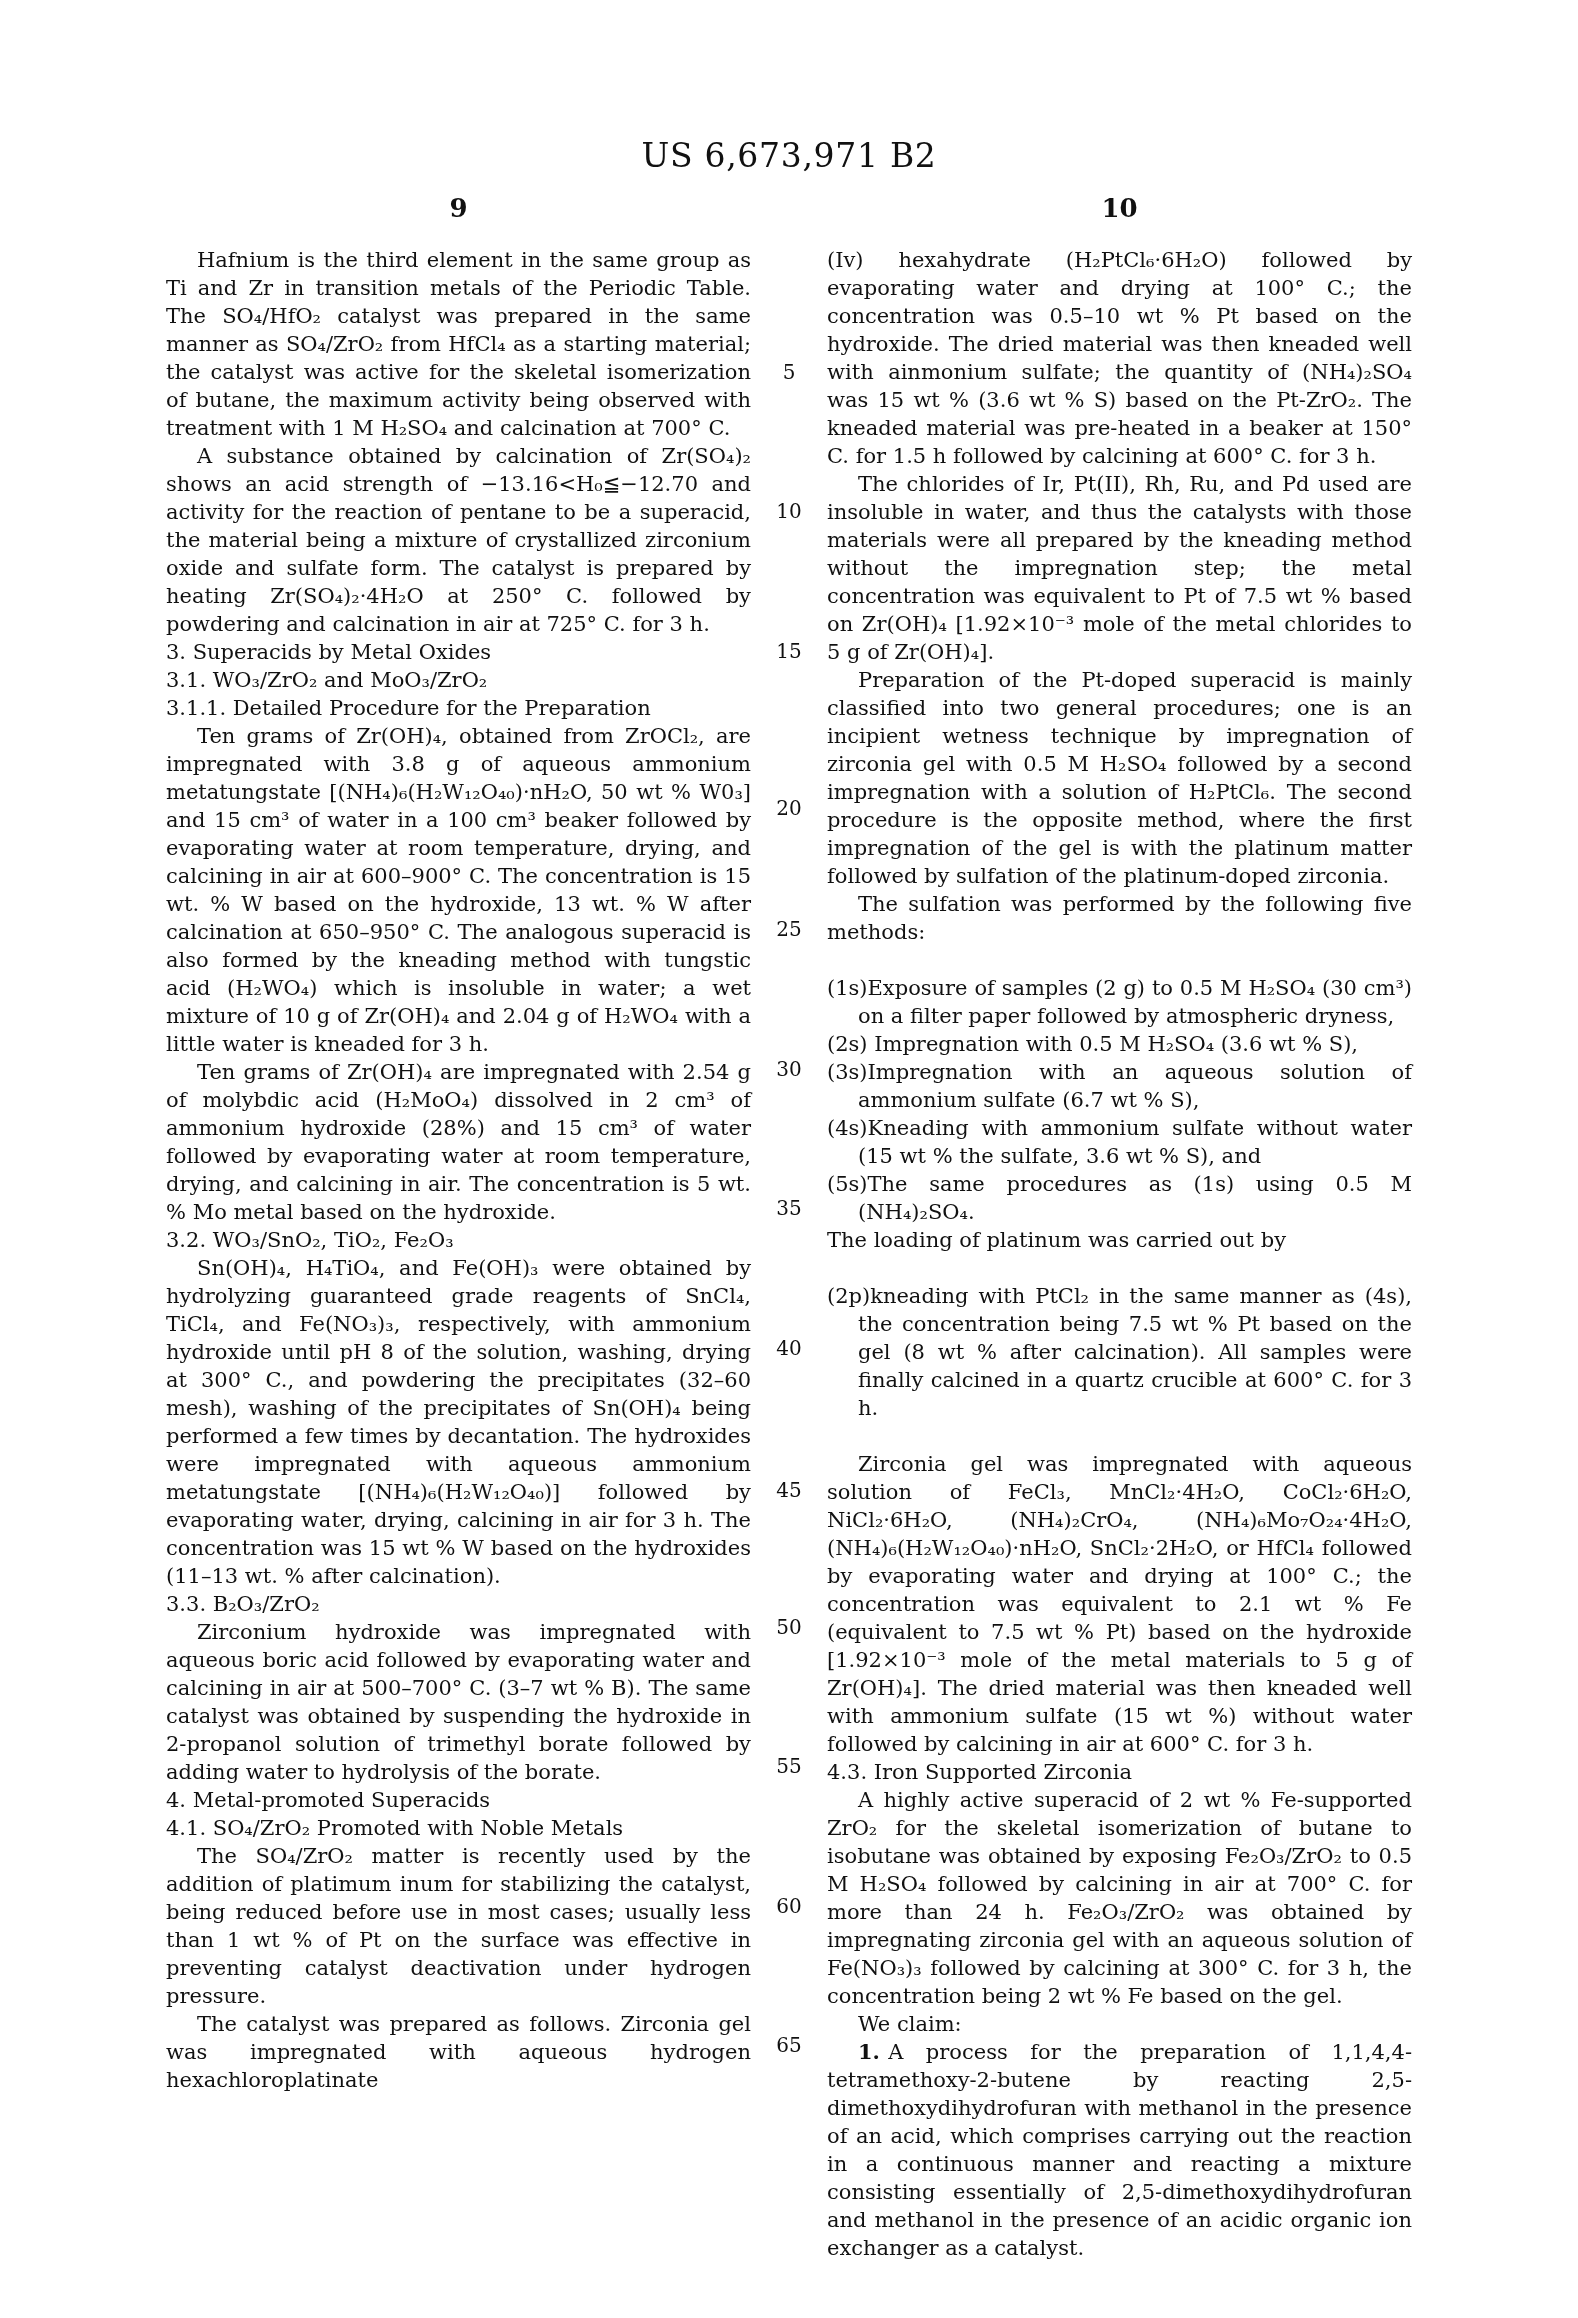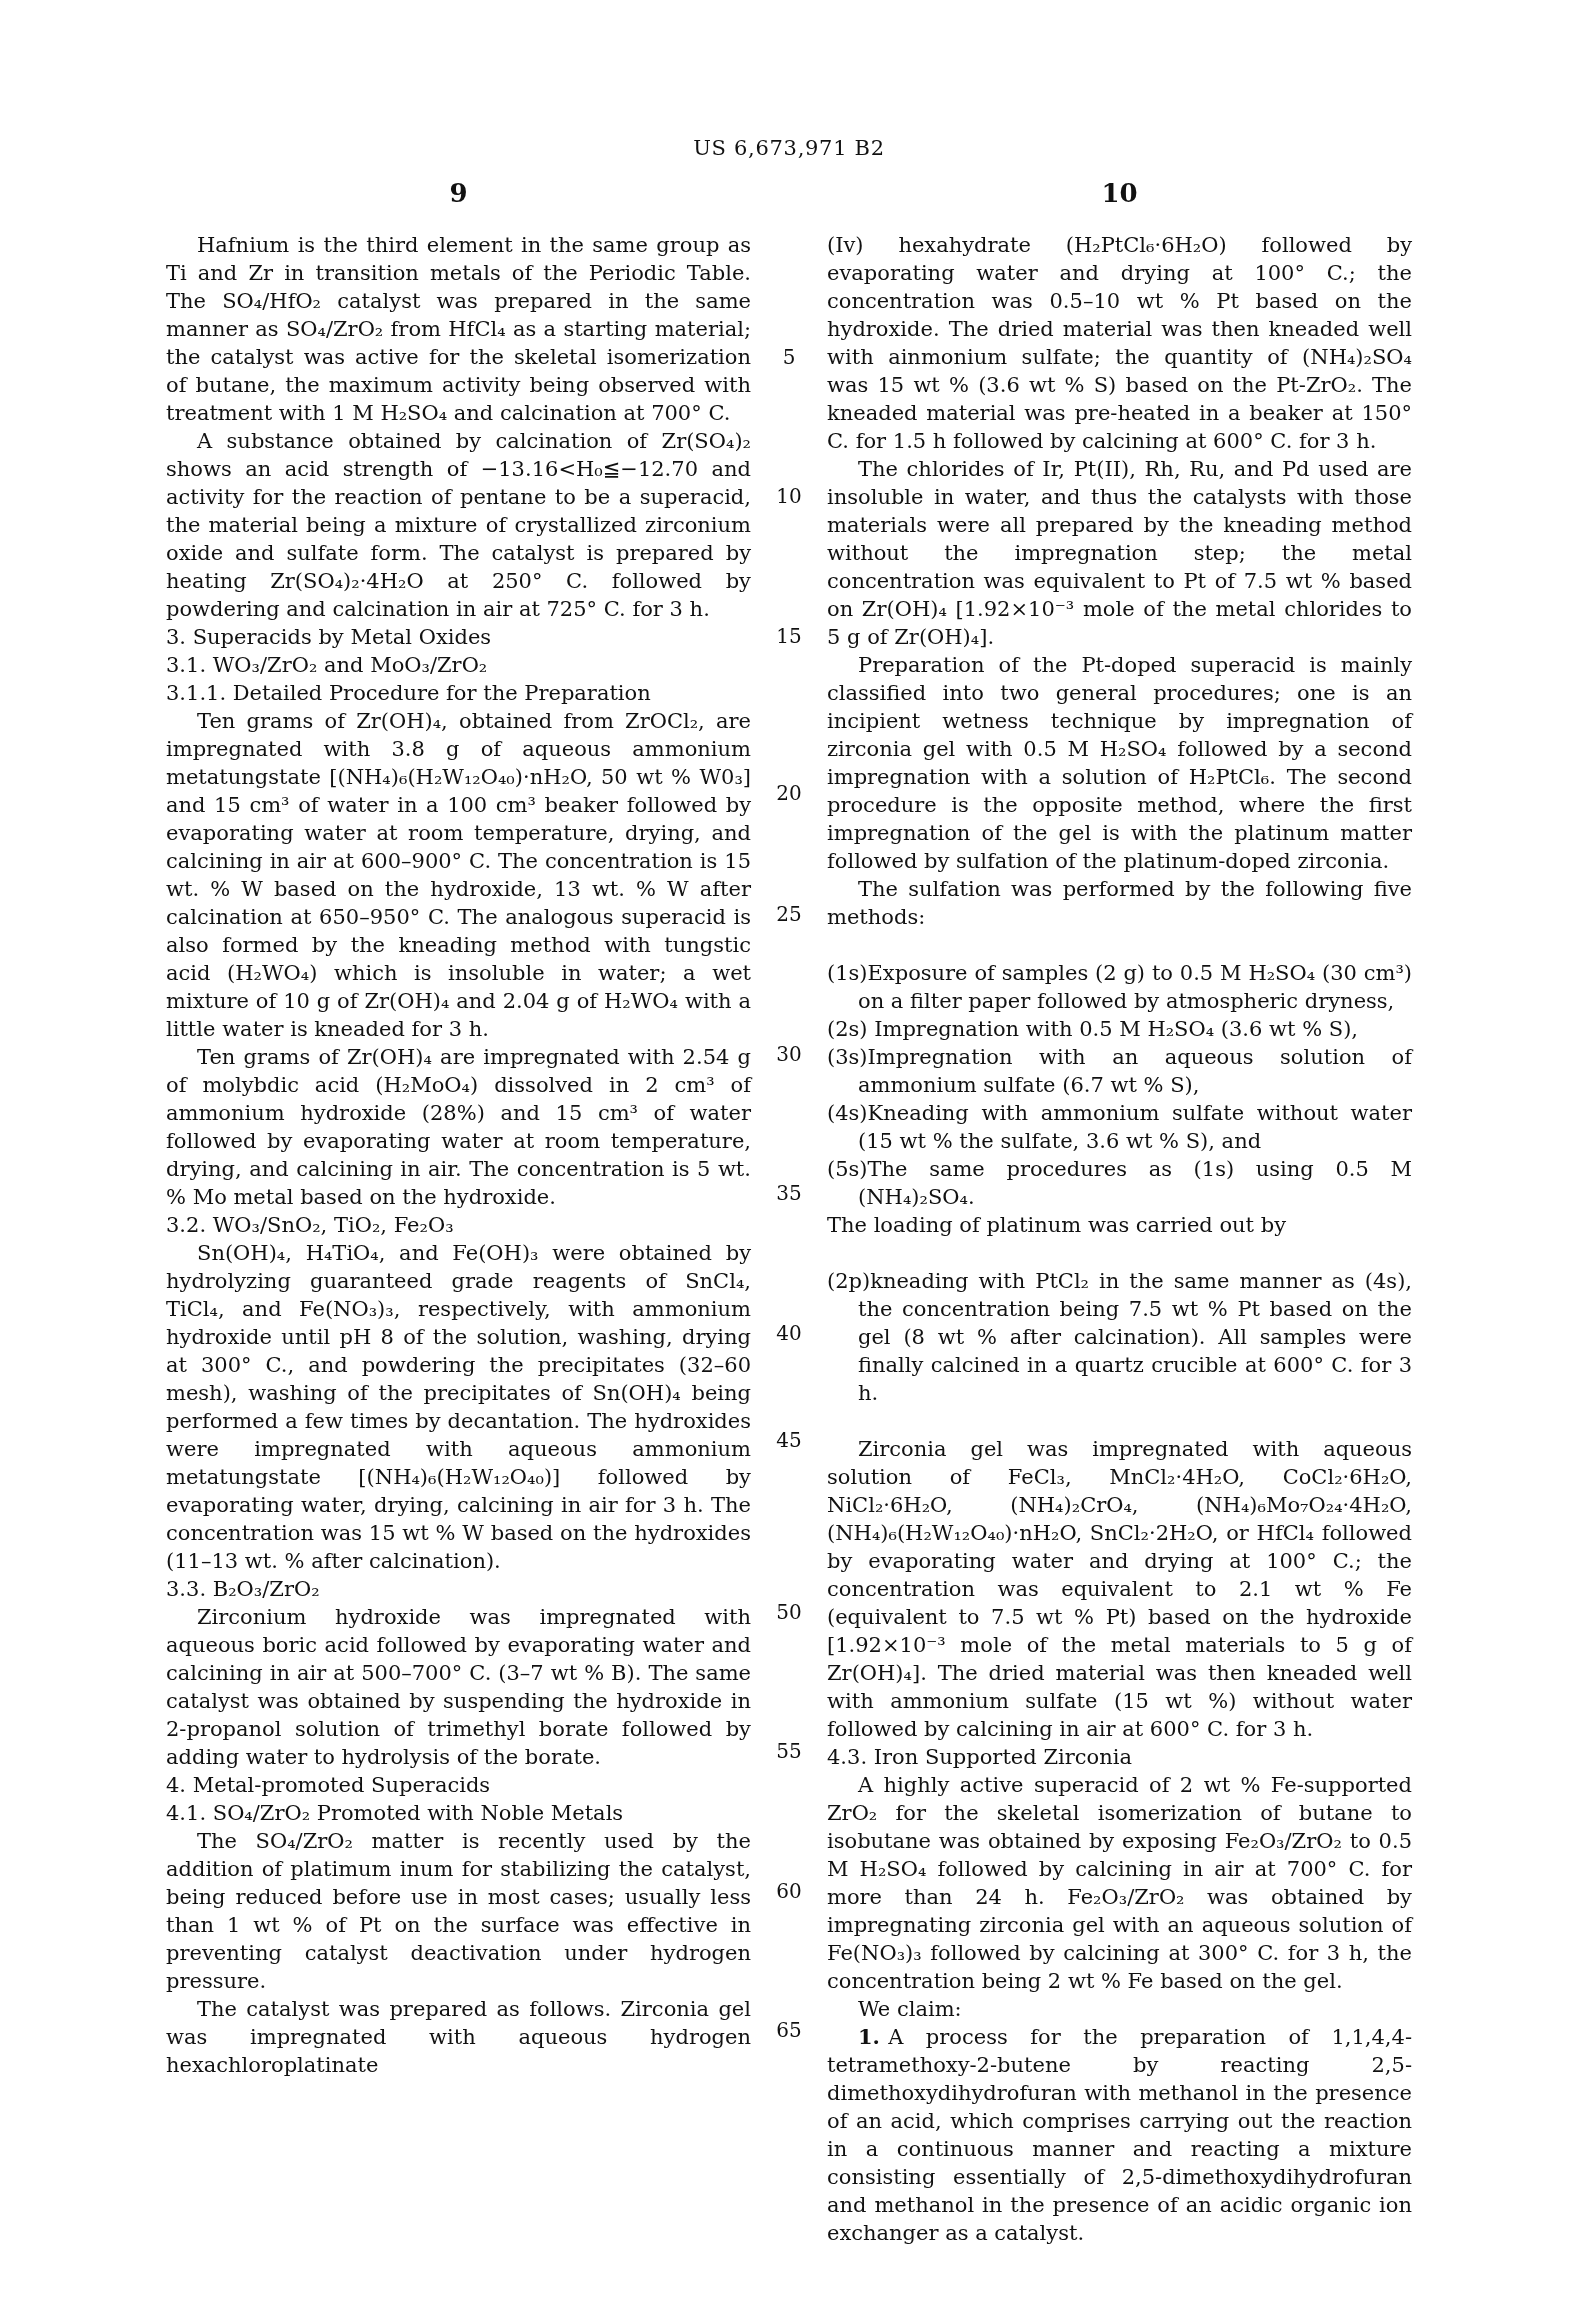--- a/index.html
+++ b/index.html
@@ -9,21 +9,21 @@
     height: 2319px;
     margin: 0 auto;
     background: #ffffff;
     color: #111111;
     font-family: "DejaVu Serif", "Liberation Serif", serif;
     overflow: hidden;
   }
   .patent-number {
     padding-top: 136px;
     text-align: center;
-    font-size: 21px;
+    font-size: 33px;
     letter-spacing: 0.7px;
   }
   .colnum-row {
     width: 1246px;
     margin: 17.7px auto 0 auto;
     display: flex;
   }
   .colnum {
     width: 585px;
     text-align: center;
@@ -98,21 +98,21 @@
 
     <div class="gutter">
       <span class="linenum" style="top:112px">5</span>
       <span class="linenum" style="top:251px">10</span>
       <span class="linenum" style="top:391px">15</span>
       <span class="linenum" style="top:548px">20</span>
       <span class="linenum" style="top:669px">25</span>
       <span class="linenum" style="top:809px">30</span>
       <span class="linenum" style="top:948px">35</span>
       <span class="linenum" style="top:1088px">40</span>
-      <span class="linenum" style="top:1195px">45</span>
+      <span class="linenum" style="top:1230px">45</span>
       <span class="linenum" style="top:1367px">50</span>
       <span class="linenum" style="top:1506px">55</span>
       <span class="linenum" style="top:1646px">60</span>
       <span class="linenum" style="top:1785px">65</span>
     </div>
 
     <div class="col">
       <div class="blk flush">(Iv) hexahydrate (H₂PtCl₆·6H₂O) followed by evaporating water and drying at 100° C.; the concentration was 0.5–10 wt % Pt based on the hydroxide. The dried material was then kneaded well with ainmonium sulfate; the quantity of (NH₄)₂SO₄ was 15 wt % (3.6 wt % S) based on the Pt-ZrO₂. The kneaded material was pre-heated in a beaker at 150° C. for 1.5 h followed by calcining at 600° C. for 3 h.</div>
       <div class="blk para">The chlorides of Ir, Pt(II), Rh, Ru, and Pd used are insoluble in water, and thus the catalysts with those materials were all prepared by the kneading method without the impregnation step; the metal concentration was equivalent to Pt of 7.5 wt % based on Zr(OH)₄ [1.92×10⁻³ mole of the metal chlorides to 5 g of Zr(OH)₄].</div>
       <div class="blk para">Preparation of the Pt-doped superacid is mainly classified into two general procedures; one is an incipient wetness technique by impregnation of zirconia gel with 0.5 M H₂SO₄ followed by a second impregnation with a solution of H₂PtCl₆. The second procedure is the opposite method, where the first impregnation of the gel is with the platinum matter followed by sulfation of the platinum-doped zirconia.</div>

